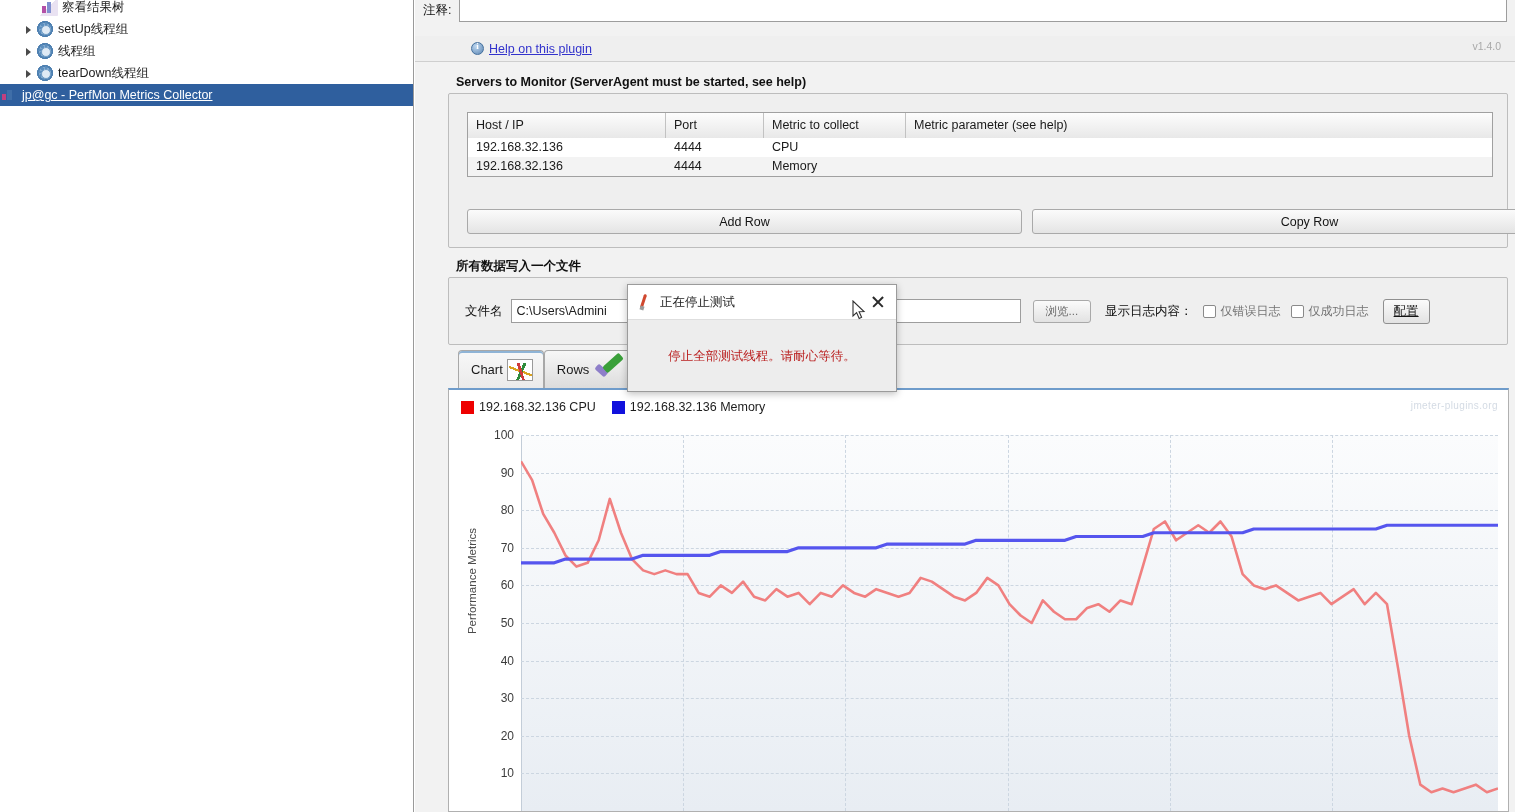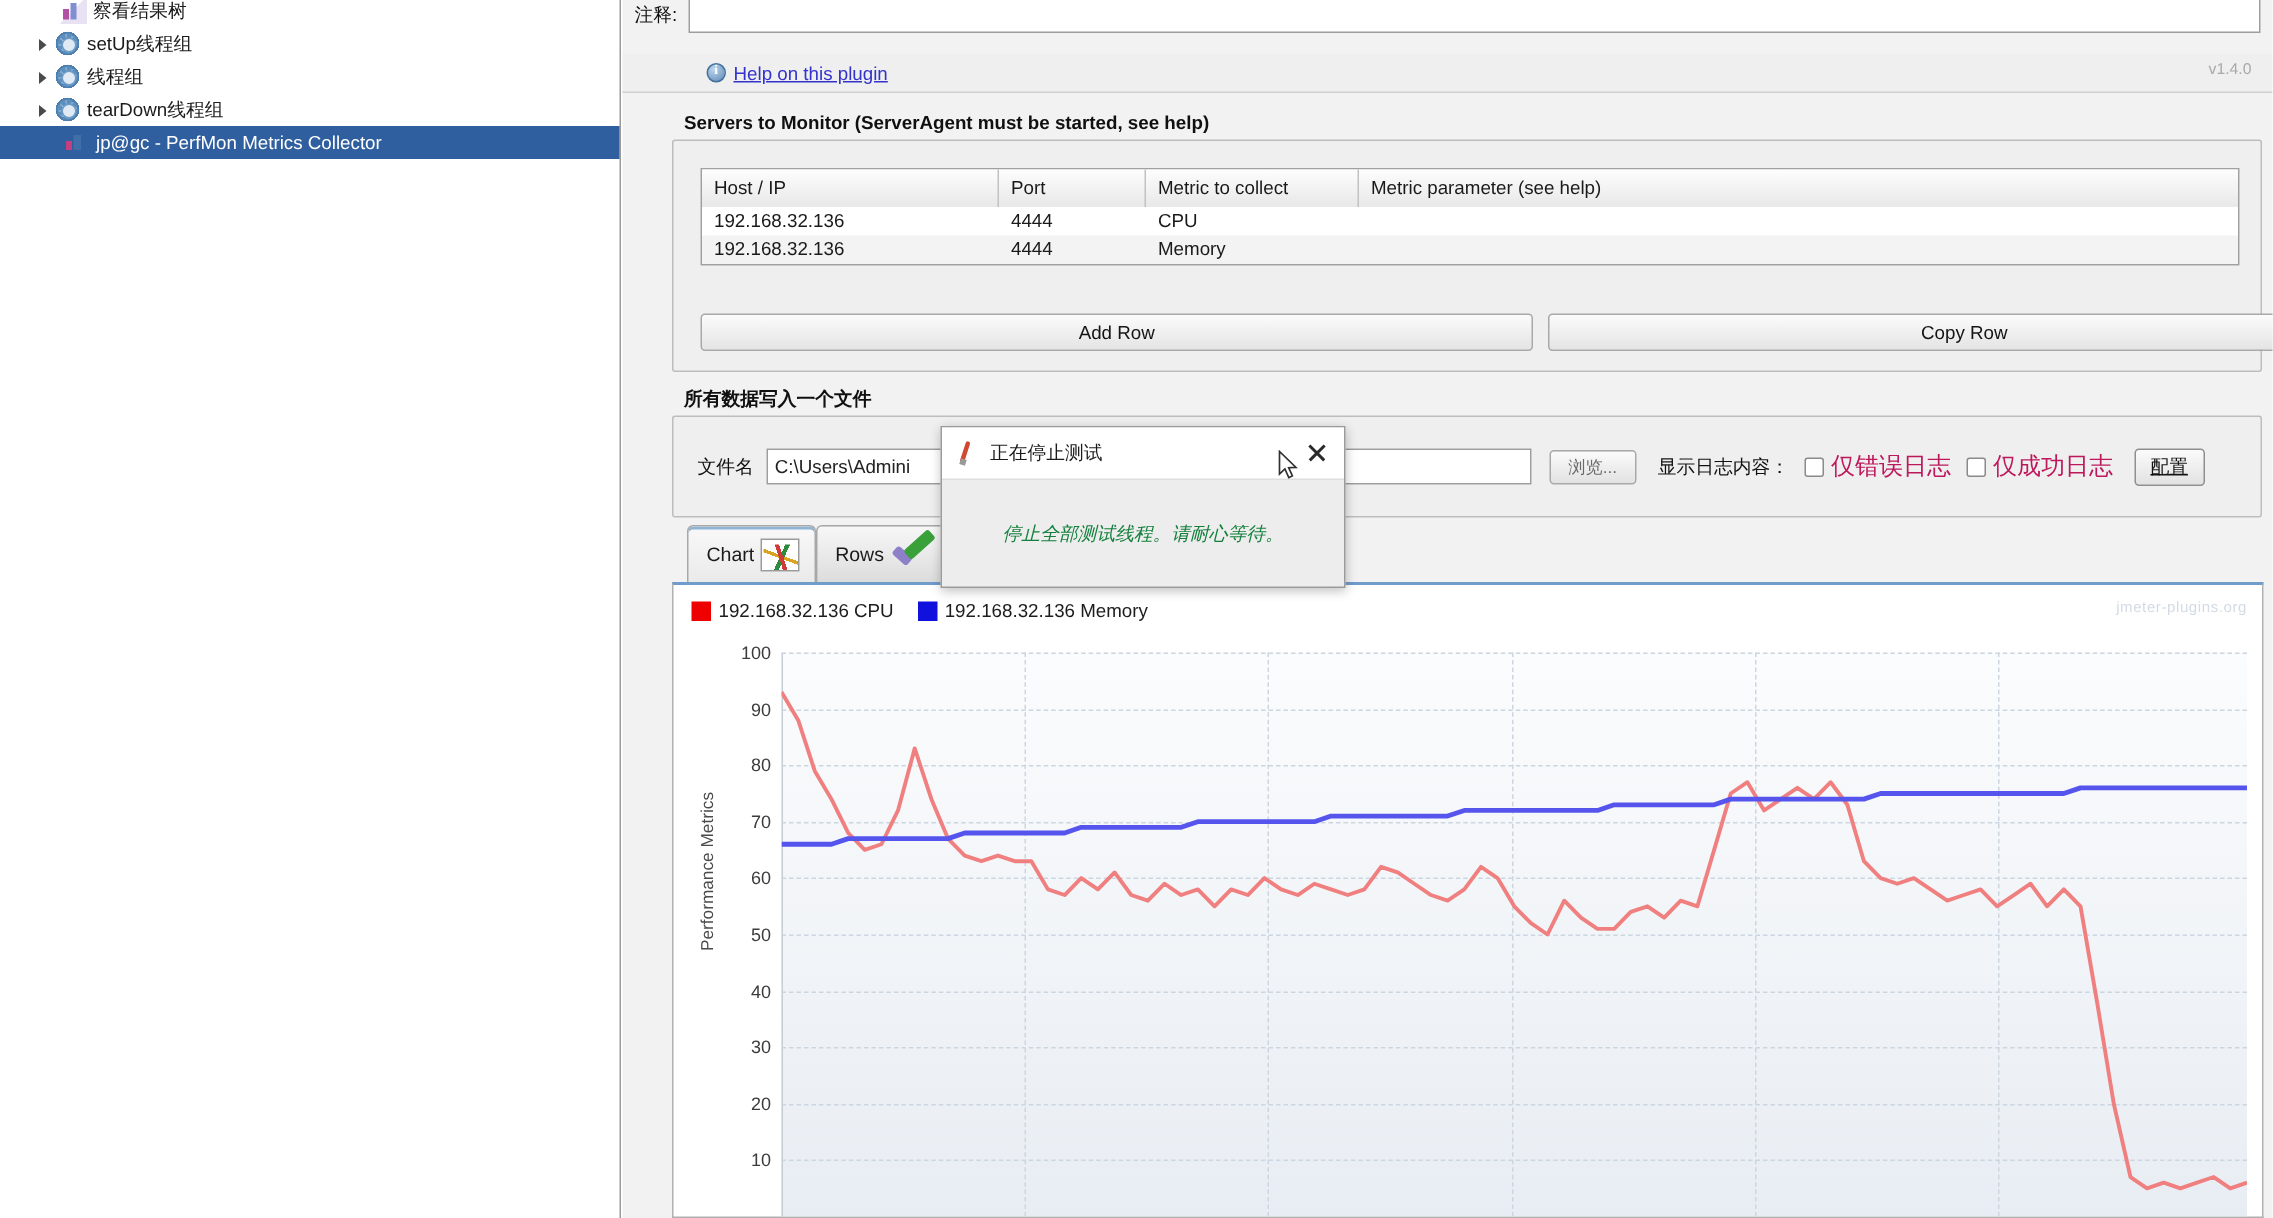--- a/index.html
+++ b/index.html
@@ -171,21 +171,21 @@
     border: 1px solid #a9a9a9; border-radius: 3px;
     font-size: 11.5px; color: #6a6a6a;
     display: flex; align-items: center; justify-content: center; cursor: pointer;
   }
   .lbl-inline { font-size: 12.5px; color: #101010; margin-left: 14px; }
   .chk {
     width: 13px; height: 13px; background: #ffffff;
     border: 1px solid #8a8a8a; border-radius: 2px; margin: 0 5px 0 10px;
     flex: 0 0 13px;
   }
-  .chk-lbl { font-size: 16px; color: #be185d; }
+  .chk-lbl { font-size: 12px; color: #737373; }
   #config-btn {
     margin-left: 14px; height: 25px; padding: 0 10px;
     background: linear-gradient(#fbfbfb, #e2e2e2);
     border: 1px solid #8f8f8f; border-radius: 3px;
     font-size: 12.5px; color: #141414;
     display: flex; align-items: center; cursor: pointer; text-decoration: underline;
   }
 
   
   #tabs { position: absolute; left: 458px; top: 350px; display: flex; align-items: flex-end; }
@@ -290,21 +290,21 @@
     width: 20px; height: 20px; position: relative; cursor: pointer; flex: 0 0 20px;
   }
   #dialog-close::before, #dialog-close::after {
     content: ""; position: absolute; left: 3px; top: 9px; width: 14px; height: 1.6px;
     background: #2a2a2a;
   }
   #dialog-close::before { transform: rotate(45deg); }
   #dialog-close::after  { transform: rotate(-45deg); }
   #dialog-body {
     height: 72px; display: flex; align-items: center; justify-content: center;
-    font-size: 12.5px; color: #15803d; padding: 0 12px; text-align: center; font-style: italic;
+    font-size: 12.5px; color: #b91c1c; padding: 0 12px; text-align: center;
   }
   #cursor {
     position: absolute; left: 852px; top: 300px; width: 14px; height: 20px;
     pointer-events: none;
   }
   #cursor svg { display: block; }
 </style>
 </head>
 <body>
 
@@ -323,21 +323,21 @@
     <div class="tree-item" style="padding-left:22px;">
       <span class="tw-arrow has"></span>
       <span class="tw-icon ic-gear"></span>
       <span class="tw-label">线程组</span>
     </div>
     <div class="tree-item" style="padding-left:22px;">
       <span class="tw-arrow has"></span>
       <span class="tw-icon ic-gear"></span>
       <span class="tw-label">tearDown线程组</span>
     </div>
-    <div class="tree-item selected" style="padding-left:42px;">
+    <div class="tree-item selected" style="text-decoration:underline;">
       <span class="tw-icon ic-chart2"></span>
       <span class="tw-label">jp@gc - PerfMon Metrics Collector</span>
     </div>
   </div>
 
   <div id="content">
 
     <div id="comment-row">
       <span class="fld-label">注释:</span>
       <div class="txtbox" style="flex:1;" placeholder=""></div>

